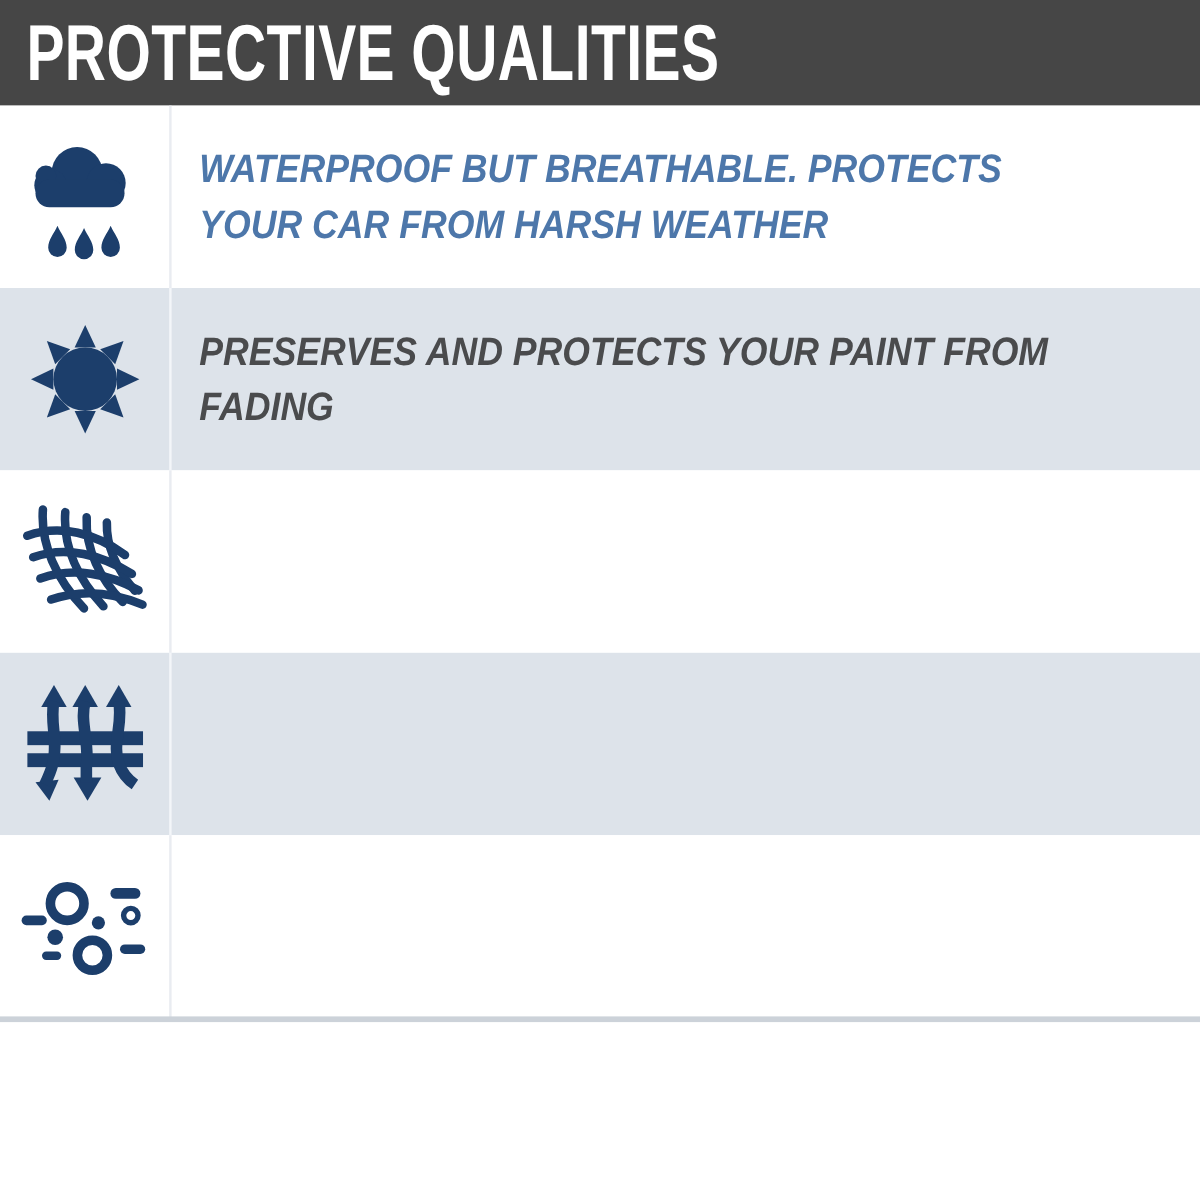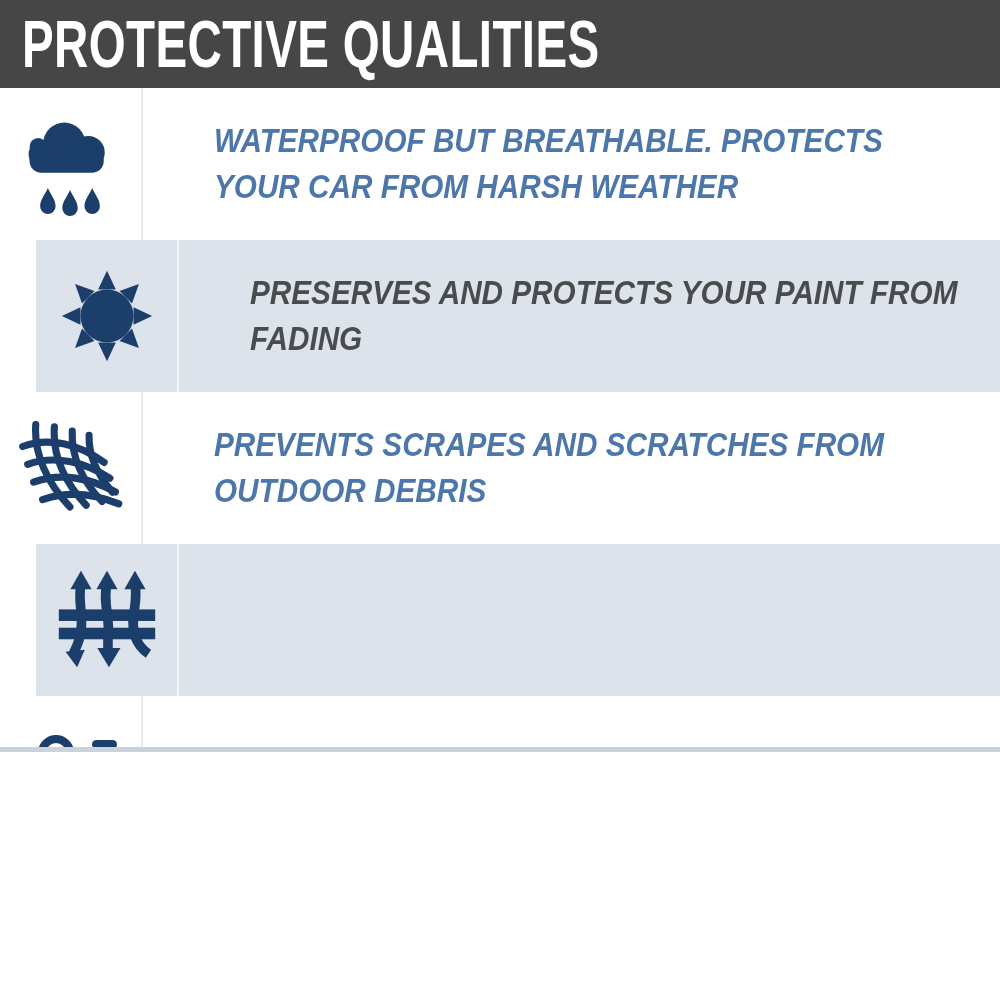--- a/index.html
+++ b/index.html
@@ -1,18 +1,18 @@
 <!DOCTYPE html>
 <html><head>
 <meta charset="utf-8">
 <style>
   html,body{margin:0;padding:0;background:#fff;}
   .page{
     position:relative;
-    width:1000px;height:752px;
+    width:1000px;height:852px;
     background:#ffffff;
     overflow:hidden;
     font-family:"Liberation Sans", sans-serif;
   }
   
   .header{
     height:88px;
     background:#464646;
     display:flex;
     align-items:center;
@@ -25,23 +25,22 @@
     letter-spacing:0.5px;
     white-space:nowrap;
     transform:scaleX(0.72);
     transform-origin:left center;
   }
   
   .row{
     display:flex;
     height:152px;
     background:#ffffff;
-    gap:48px;
   }
-  .row.alt{background:#dde3ea;margin-left:36px;}
+  .row.alt{background:#dde3ea;}
   .icon-cell{
     flex:0 0 141px;
     width:141px;
     border-right:2px solid #e9ecf1;
     display:flex;
     align-items:center;
     justify-content:center;
   }
   .row.alt .icon-cell{border-right-color:#f3f6f9;}
   .icon-cell svg{display:block;}
@@ -139,24 +138,20 @@
           <path d="M43,16 C38,44 48,72 66,96"></path>
           <path d="M60,22 C56,48 66,74 82,94"></path>
           <path d="M76,28 C73,50 82,70 93,86"></path>
           <path d="M10,32 C38,25 66,36 88,56"></path>
           <path d="M13,50 C41,43 69,54 92,72"></path>
           <path d="M17,68 C45,61 73,70 96,86"></path>
           <path d="M24,86 C50,80 76,86 98,98"></path>
         </g>
       </svg>
     </div>
-    <div class="text-cell">
-      <p class="line">PREVENTS SCRAPES AND SCRATCHES FROM</p>
-      <p class="line">OUTDOOR DEBRIS</p>
-    </div>
   </section>
 
   <section class="row alt">
     <div class="icon-cell">
       <svg width="106" height="106" viewBox="0 0 110 110">
         <g class="navy-fill">
           <rect x="5" y="44" width="100" height="12"></rect>
           <rect x="5" y="63" width="100" height="12"></rect>
           <polygon points="28,4 17,23 39,23"></polygon>
           <polygon points="55,4 44,23 66,23"></polygon>

